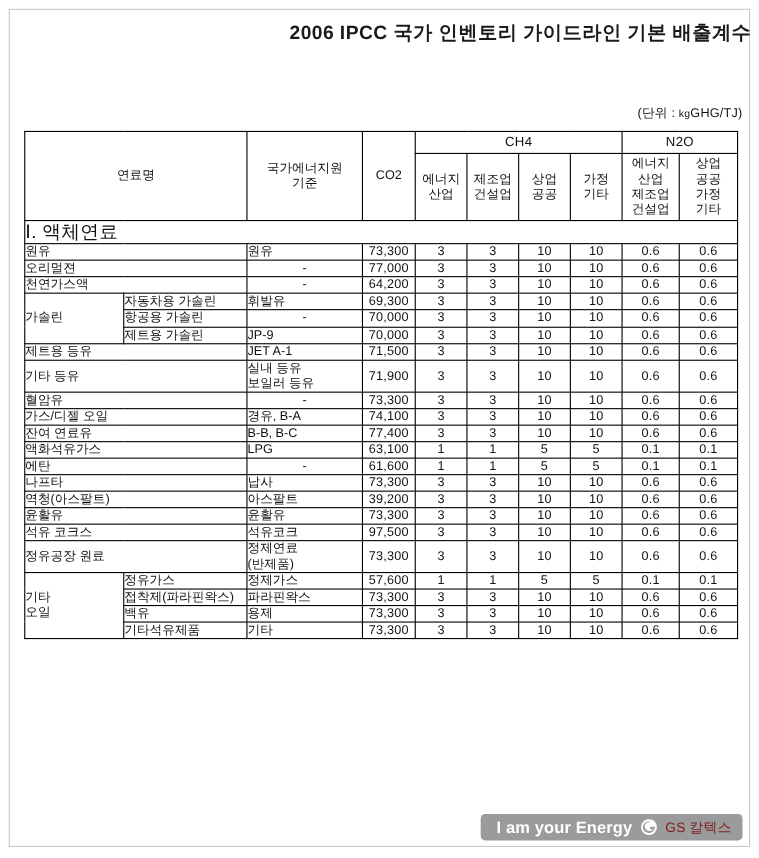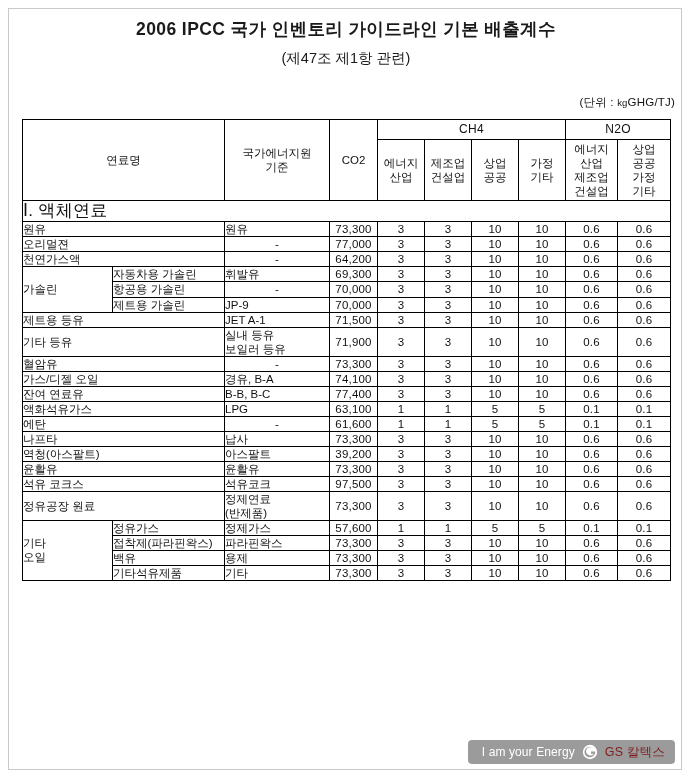--- a/index.html
+++ b/index.html
@@ -27,21 +27,21 @@
     box-sizing: border-box;
     background: #ffffff;
   }
 
   
   .title-block {
     position: absolute;
     left: 0;
     top: 8px;
     width: 674px;
-    text-align: center;
+    text-align: right;
   }
   .doc-title {
     font-size: 17.5px;
     font-weight: bold;
     letter-spacing: 0.4px;
     line-height: 25px;
     color: #1a1a1a;
   }
   .doc-subtitle {
     font-size: 14.5px;
@@ -153,22 +153,22 @@
     border-radius: 4px;
     display: flex;
     align-items: center;
     justify-content: flex-end;
     gap: 7px;
     padding: 0 10px 0 14px;
     box-sizing: border-box;
   }
   #footer-badge .tagline {
     color: #ffffff;
-    font-size: 12px;
-    font-weight: normal;
+    font-size: 15px;
+    font-weight: bold;
     letter-spacing: 0.1px;
     white-space: nowrap;
   }
   #footer-badge .swirl {
     width: 16px; height: 16px;
     flex: 0 0 16px;
   }
   #footer-badge .brand {
     color: #7f1d1d;
     font-size: 12.5px;
@@ -177,21 +177,20 @@
     white-space: nowrap;
   }
 </style>
 </head>
 <body>
 
 <div id="page-frame">
 
   <div class="title-block">
     <div class="doc-title">2006 IPCC 국가 인벤토리 가이드라인 기본 배출계수</div>
-    <div class="doc-subtitle">(제47조 제1항 관련)</div>
   </div>
 
   <div class="unit-note"><span>(단위 : </span><span class="sm">kg</span><span>GHG/TJ)</span></div>
 
   <table id="emission-table">
     <colgroup>
       <col class="c-name1">
         <col class="c-name2">
         <col class="c-std">
         <col class="c-co2">

